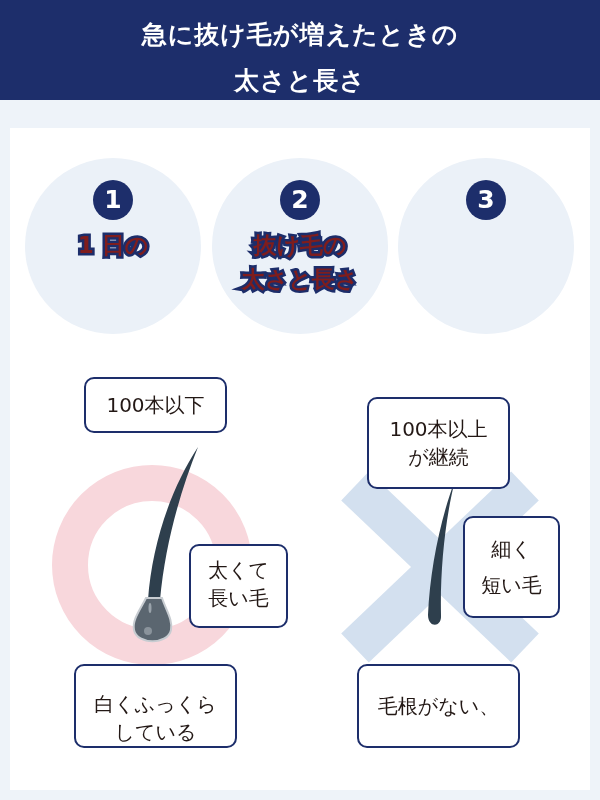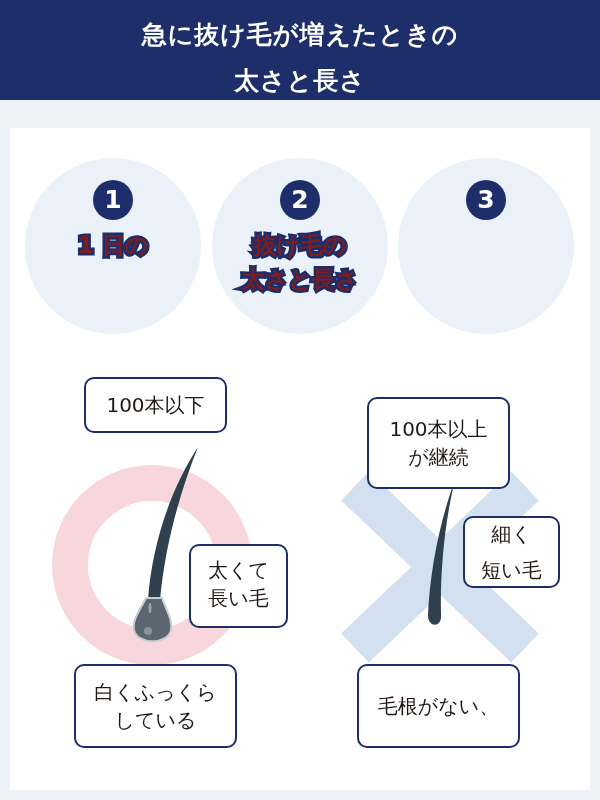--- a/index.html
+++ b/index.html
@@ -82,28 +82,28 @@
   </g>
 </svg>
 
 <div class="label" style="left:84px;top:377px;width:143px;height:56px;">
   <span>100本以下</span>
 </div>
 <div class="label" style="left:189px;top:544px;width:99px;height:84px;font-family:Liberation Mono, monospace;">
   <span>太くて</span>
   <span>長い毛</span>
 </div>
-<div class="label" style="left:74px;top:664px;width:163px;height:84px;">
+<div class="label" style="left:74px;top:664px;width:163px;height:84px;justify-content:flex-end;">
   <span>白くふっくら</span>
   <span>している</span>
 </div>
 
 <div class="label" style="left:367px;top:361px;width:143px;height:92px;margin-top:36px;">
   <span>100本以上</span>
   <span>が継続</span>
 </div>
-<div class="label" style="left:463px;top:516px;width:97px;height:72px;gap:8px;">
+<div class="label" style="left:463px;top:516px;width:97px;height:102px;gap:8px;">
   <span>細く</span>
   <span>短い毛</span>
 </div>
 <div class="label" style="left:357px;top:664px;width:163px;height:84px;text-align:right;">
   <span>毛根がない、</span>
 </div>
 
 </body></html>

